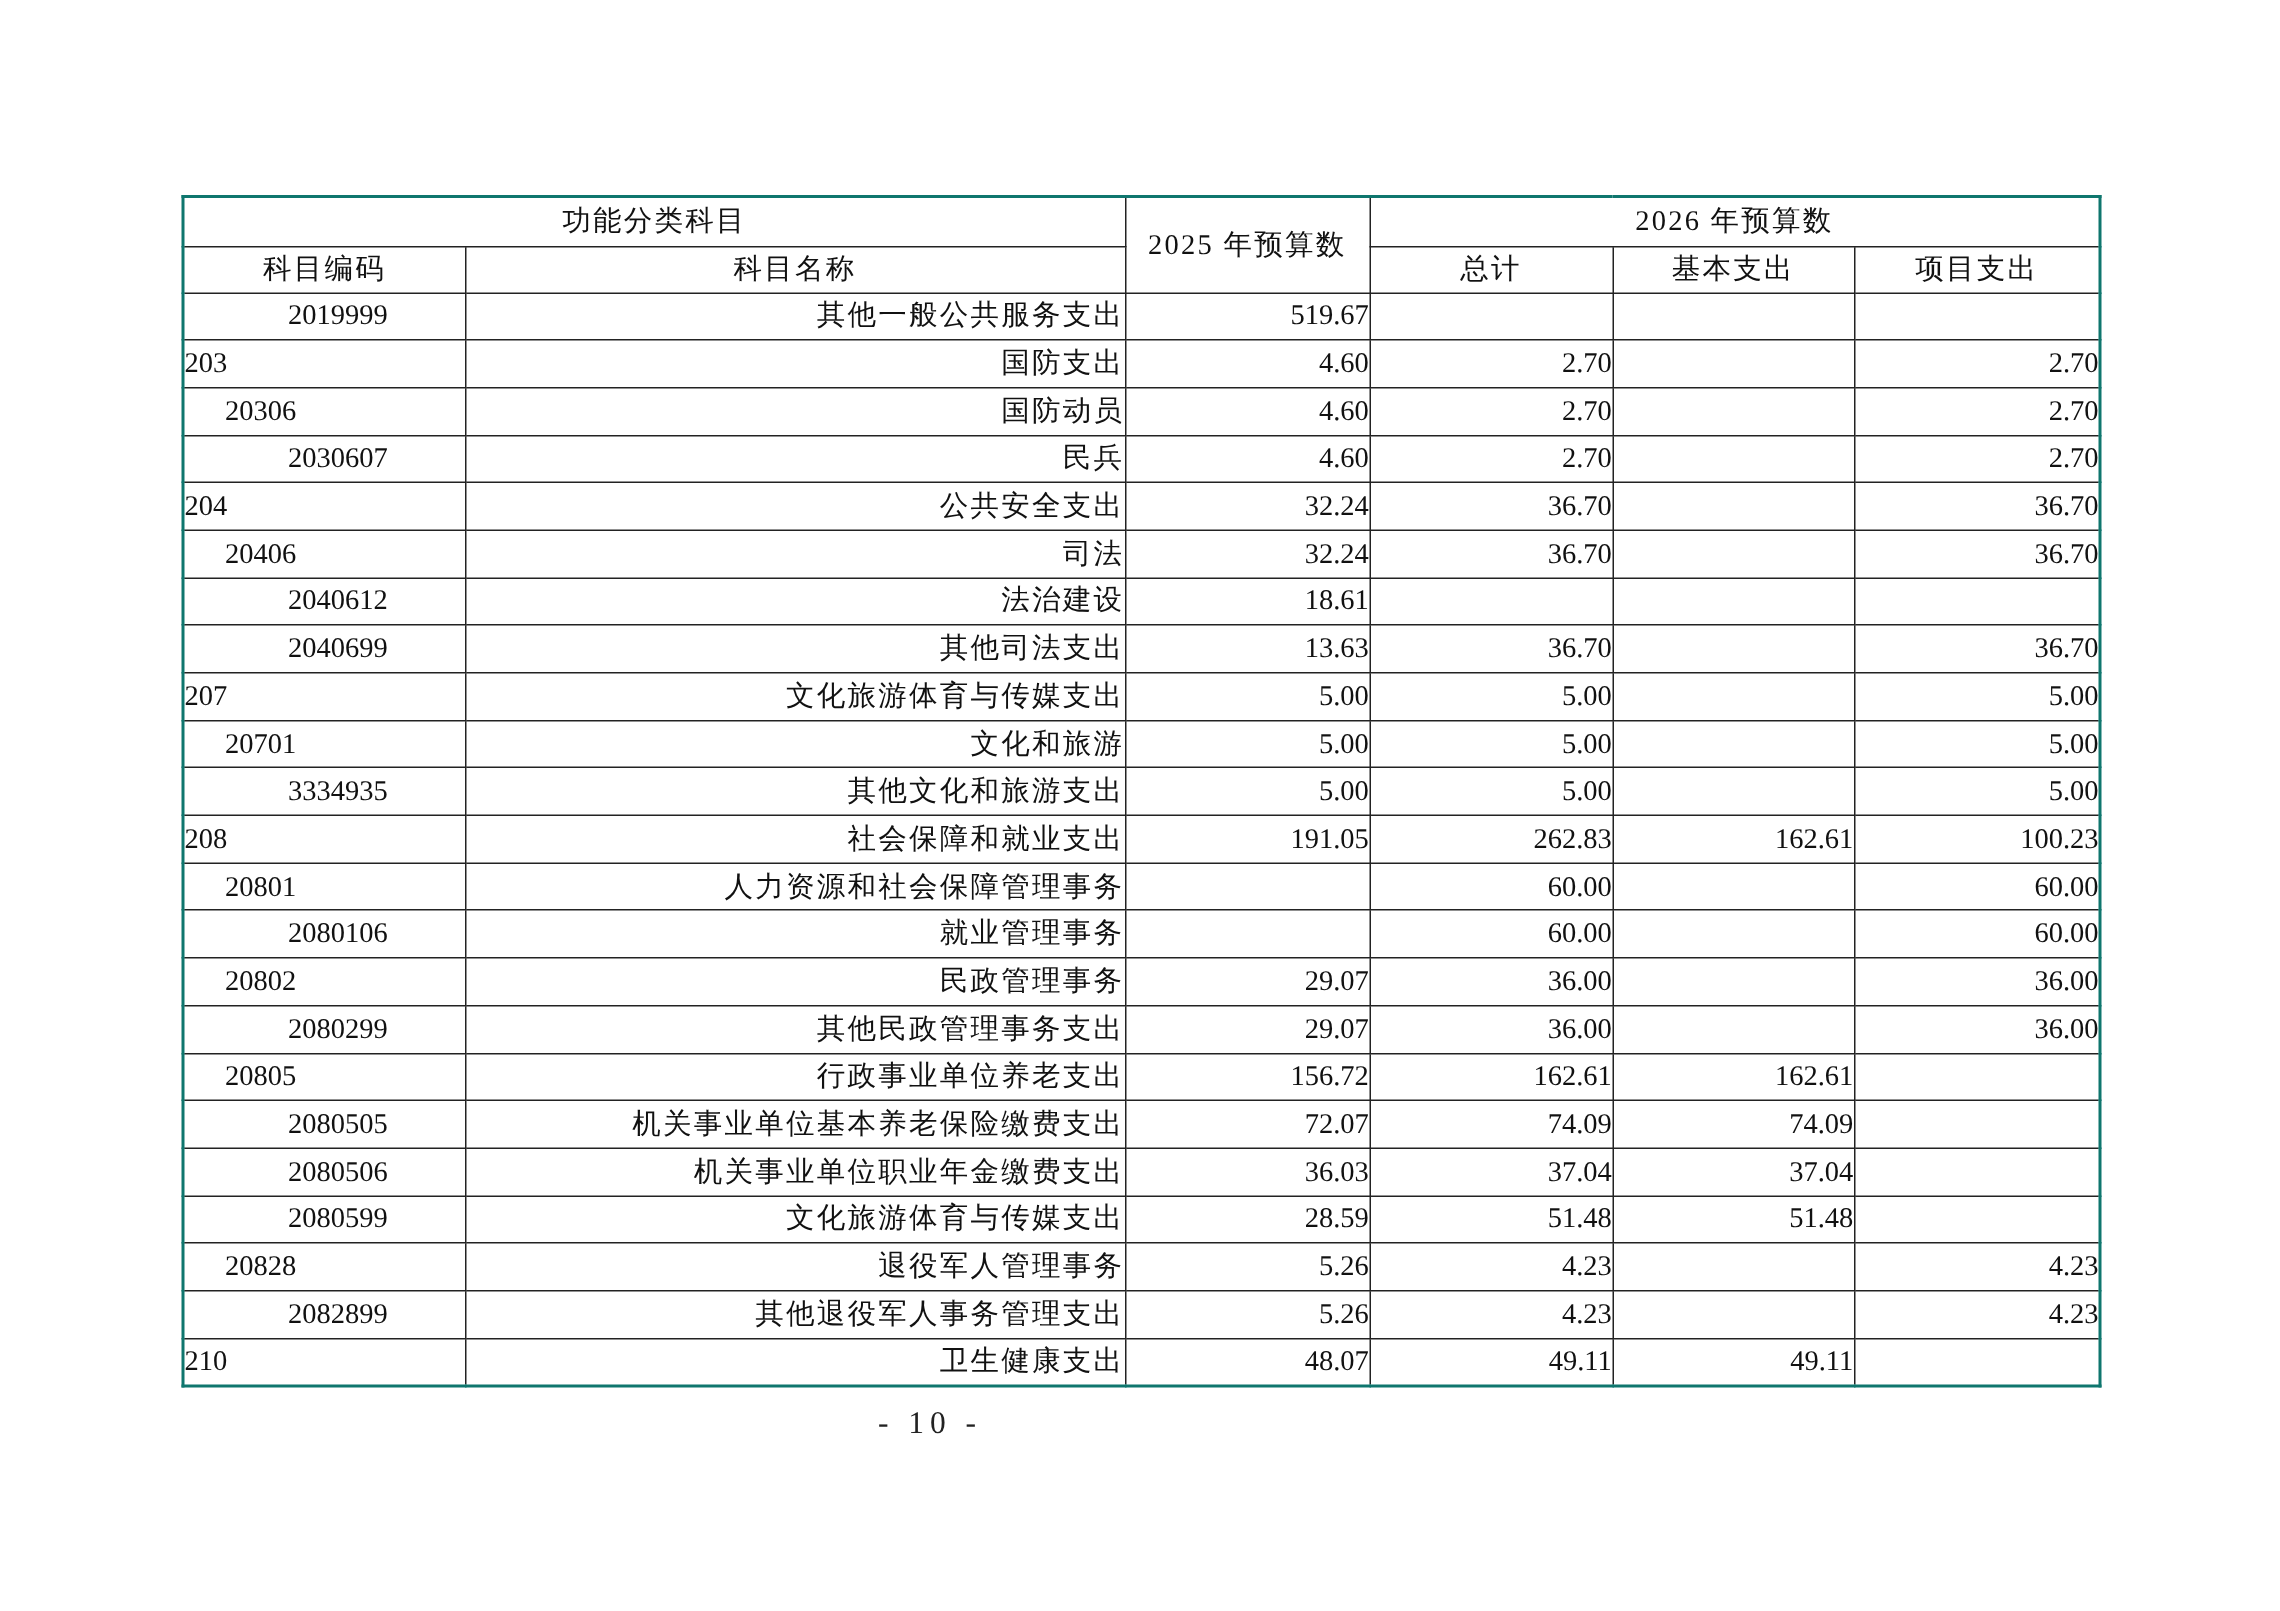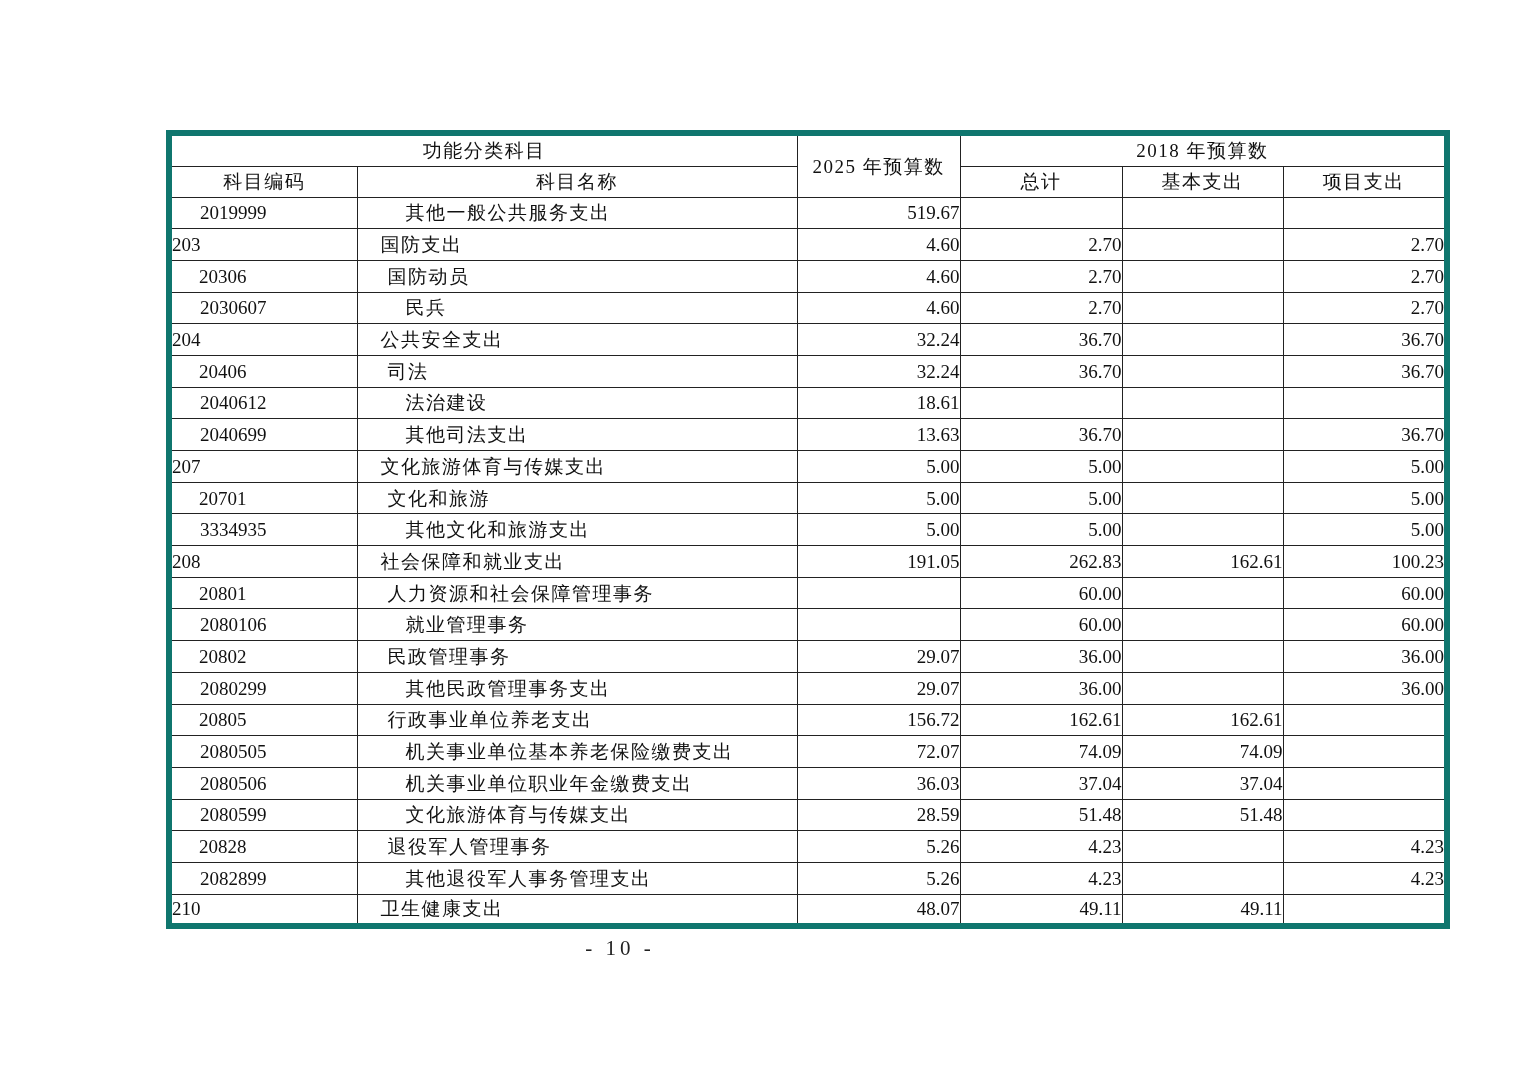--- a/index.html
+++ b/index.html
@@ -20,22 +20,21 @@
     height: 1074px;
     background: #ffffff;
   }
   table.budget {
     position: absolute;
     left: 121px;
     top: 130px;
     width: 1278px;
     border-collapse: collapse;
     table-layout: fixed;
-    border: 6px solid #0f766e;
-    margin-left: 45px;
+    border: 2px solid #0f766e;
   }
   table.budget th,
   table.budget td {
     border: 1px solid #222222;
     font-weight: normal;
     vertical-align: middle;
     padding: 0;
     white-space: nowrap;
     overflow: hidden;
     font-size: 19px;
@@ -46,32 +45,32 @@
   tbody tr { height: 31.7px; }
   th {
     text-align: center;
     letter-spacing: 1.5px;
   }
   td.code {
     text-align: left;
     font-size: 20px;
   }
   td.name {
-    text-align: left;
+    text-align: right;
     letter-spacing: 1.5px;
   }
   td.num {
     text-align: right;
     padding-right: 7px;
     font-size: 20px;
   }
   
   td.code.lvl0 { padding-left: 0; }
   td.code.lvl1 { padding-left: 27px; }
-  td.code.lvl2 { padding-left: 28px; }
+  td.code.lvl2 { padding-left: 69px; }
   
   td.name.lvl0 { padding-left: 23px; }
   td.name.lvl1 { padding-left: 30px; }
   td.name.lvl2 { padding-left: 48px; }
   .pagenum {
     position: absolute;
     left: 0;
     top: 936px;
     width: 1240px;
     text-align: center;
@@ -91,21 +90,21 @@
       <col style="width:440px">
       <col style="width:163px">
       <col style="width:162px">
       <col style="width:161px">
       <col style="width:164px">
     </colgroup>
     <thead>
       <tr class="h1">
         <th colspan="2">功能分类科目</th>
         <th rowspan="2">2025 年预算数</th>
-        <th colspan="3">2018 年预算数</th>
+        <th colspan="3">2026 年预算数</th>
       </tr>
       <tr class="h2">
         <th>科目编码</th>
         <th>科目名称</th>
         <th>总计</th>
         <th>基本支出</th>
         <th>项目支出</th>
       </tr>
     </thead>
     <tbody id="rows">

